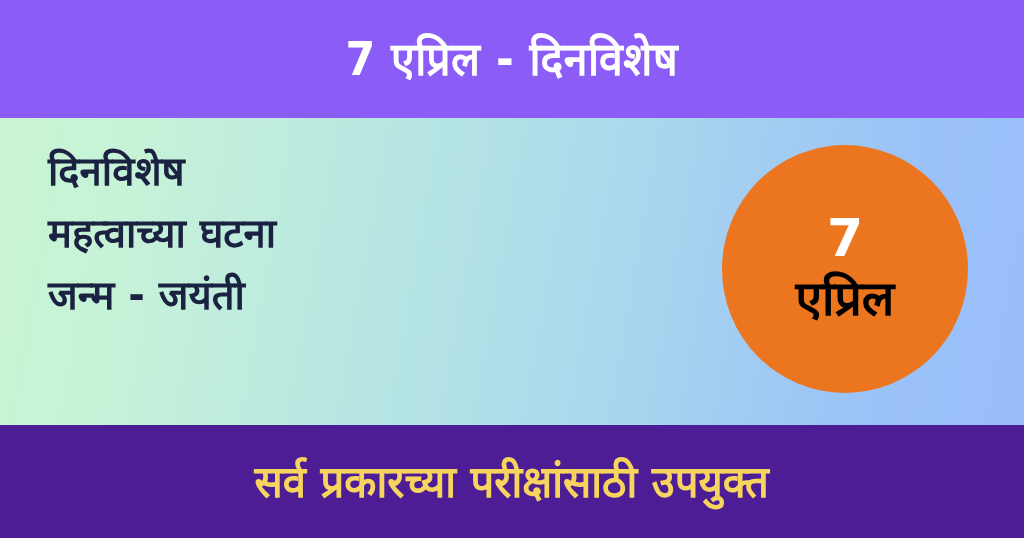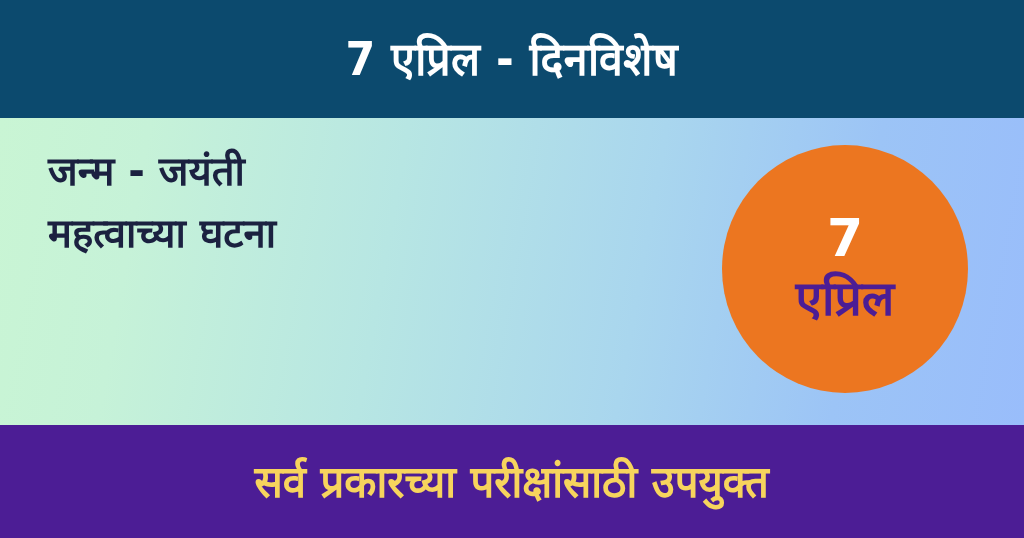--- a/index.html
+++ b/index.html
@@ -20,21 +20,21 @@
     box-sizing: border-box;
   }
 
   
   .header-band {
     position: absolute;
     left: 0;
     top: 0;
     width: 1024px;
     height: 118px;
-    background: #0c4a6e;
+    background: #8b5cf6;
     display: flex;
     align-items: center;
     justify-content: center;
   }
   .header-title {
     color: #ffffff;
     font-family: "DejaVu Sans", "Liberation Sans", sans-serif;
     font-size: 46px;
     font-weight: bold;
     letter-spacing: 0.5px;
@@ -85,21 +85,21 @@
     justify-content: center;
   }
   .badge-day {
     color: #ffffff;
     font-family: "DejaVu Sans", "Liberation Sans", sans-serif;
     font-size: 52px;
     font-weight: bold;
     line-height: 54px;
   }
   .badge-month {
-    color: #4c1d95;
+    color: #000000;
     font-family: "DejaVu Sans", "Liberation Sans", sans-serif;
     font-size: 48px;
     font-weight: bold;
     line-height: 58px;
     margin-top: 4px;
   }
 
   
   .footer-band {
     position: absolute;
@@ -127,22 +127,23 @@
 
 <div class="poster">
 
   <div class="header-band">
     <div class="header-title">7 एप्रिल - दिनविशेष</div>
   </div>
 
   <div class="body-band">
 
     <div class="topic-list">
+      <div class="topic-item">दिनविशेष</div>
+      <div class="topic-item">महत्वाच्या घटना</div>
       <div class="topic-item">जन्म - जयंती</div>
-      <div class="topic-item">महत्वाच्या घटना</div>
     </div>
 
     <div class="date-badge">
       <div class="badge-day">7</div>
       <div class="badge-month">एप्रिल</div>
     </div>
 
   </div>
 
   <div class="footer-band">

